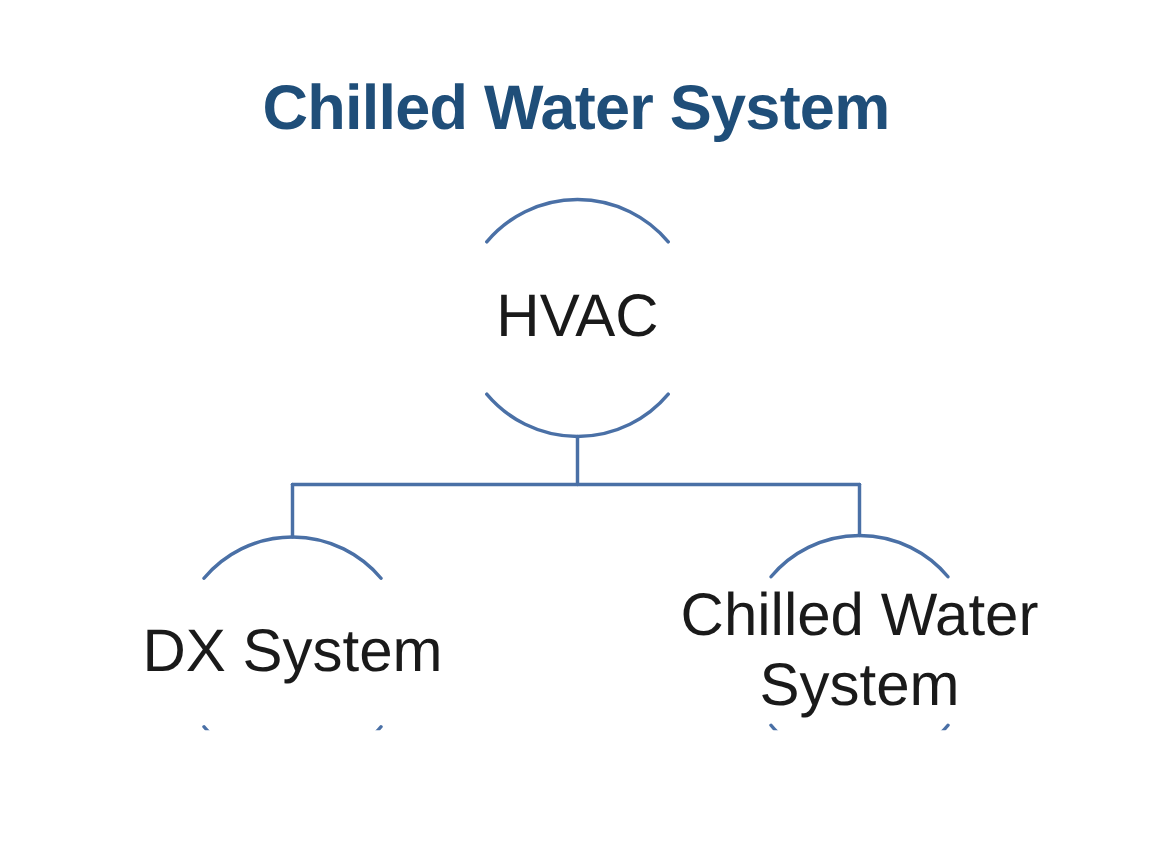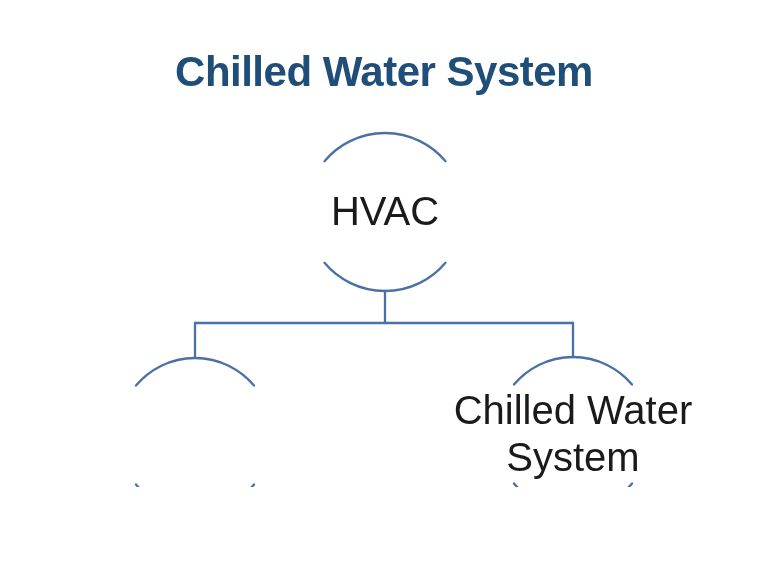--- a/index.html
+++ b/index.html
@@ -97,16 +97,17 @@
     <g>
       <path d="M 385 291 L 385 323"></path>
       <path d="M 195 323 L 573 323"></path>
       <path d="M 195 323 L 195 358"></path>
       <path d="M 573 323 L 573 357"></path>
     </g>
   </svg>
 
   <div class="node-label root">HVAC</div>
 
+  <div class="node-label left-child">DX System</div>
 
   <div class="node-label right-child">Chilled Water System</div>
 
 </div>
 
 </body></html>

